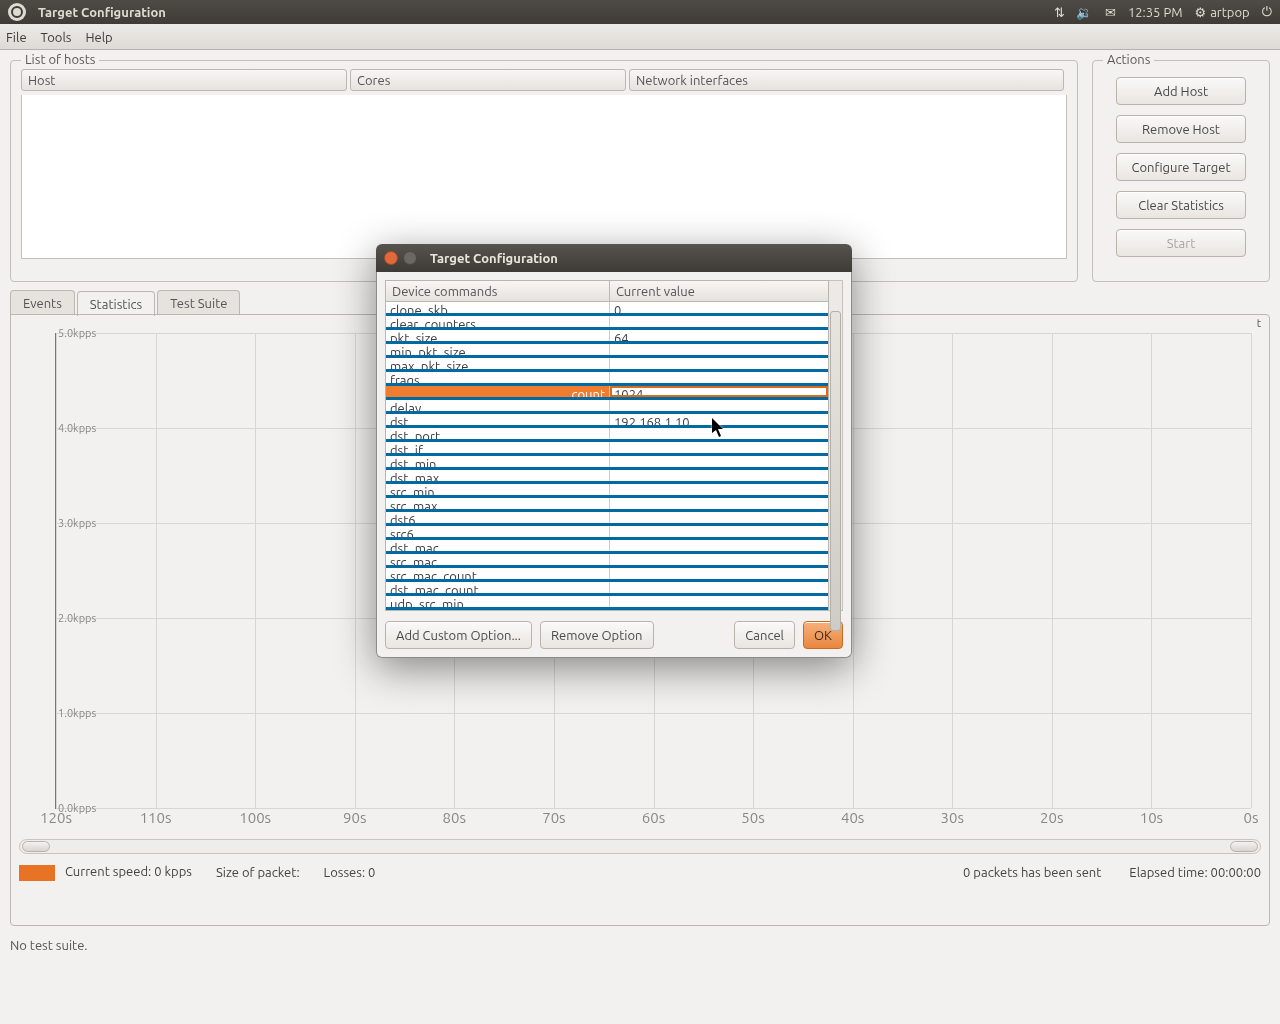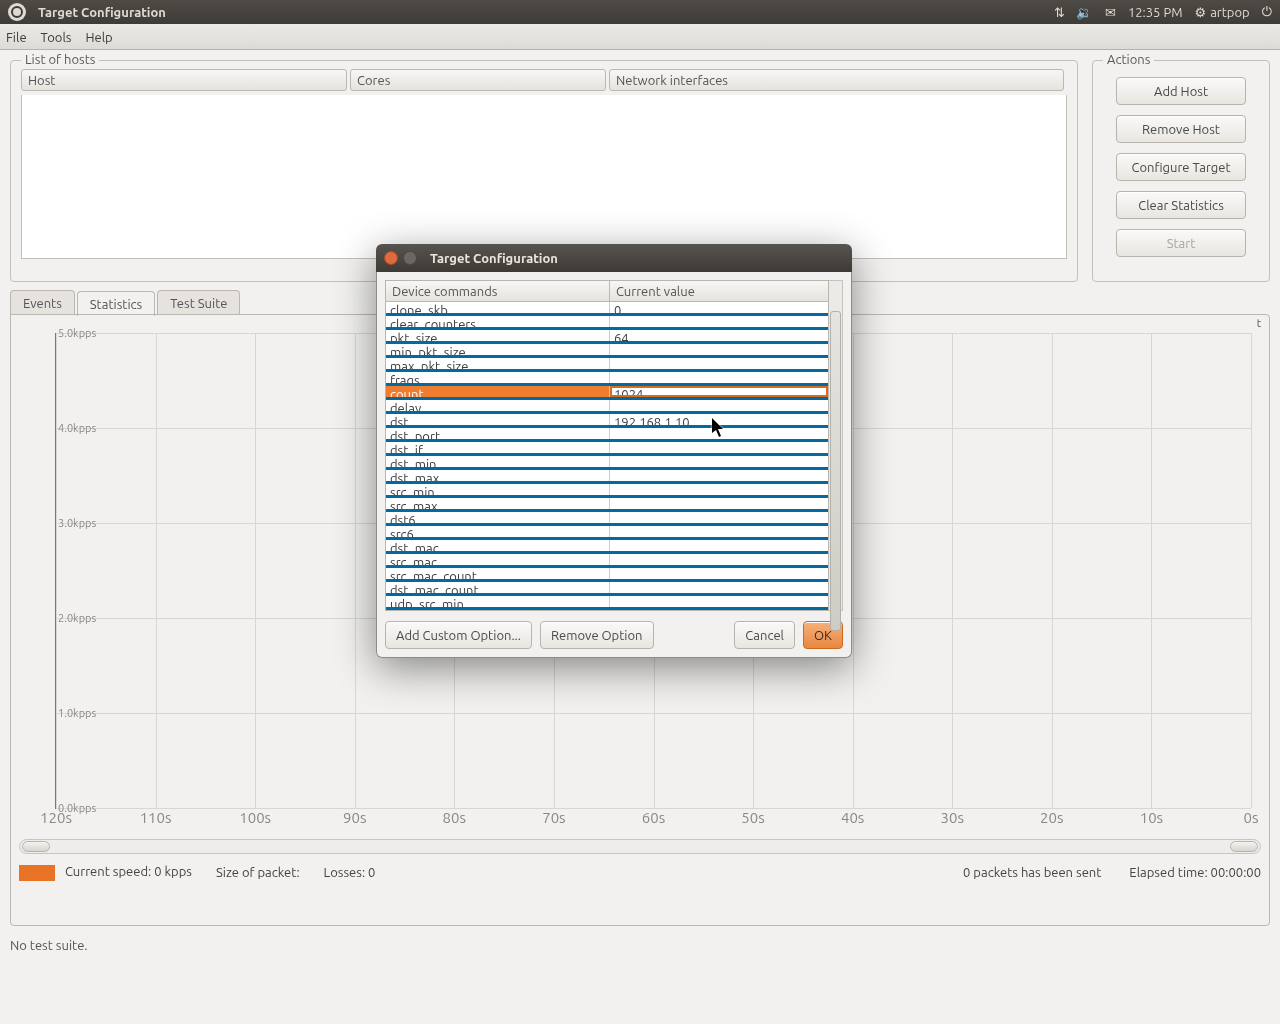--- a/index.html
+++ b/index.html
@@ -77,21 +77,21 @@
 .dlg-table-wrap{display:flex;}
 .dlg-table{flex:1;border:1px solid #b9b5af;background:#fff;font-size:13px;}
 .dlg-scroll{width:14px;background:#eceae6;border:1px solid #c6c2bc;border-left:none;position:relative;}
 .dlg-scroll .sthumb{position:absolute;left:1px;right:1px;top:30px;height:320px;background:linear-gradient(#e7e4df,#cfccc6);border:1px solid #b3afa9;border-radius:3px;}
 .dlg-headers{display:flex;}
 .dlg-headers .h{background:linear-gradient(#f8f6f3,#e6e3de);border-bottom:1px solid #bcb8b1;border-right:1px solid #bcb8b1;padding:3px 6px;color:#555;}
 .dlg-row{display:flex;border-bottom:3px solid #0369a1;height:14px;line-height:17px;}
 .dlg-row .c{padding:0 4px;border-right:1px solid #cfccc6;overflow:hidden;white-space:nowrap;}
 .dlg-row .c:first-child{width:224px;}
 .dlg-row .c:last-child{flex:1;border-right:none;}
-.dlg-row.selected .c:first-child{background:#f07c2f;color:#fff;}
+.dlg-row.selected .c:first-child{background:#f07c2f;color:#fff;text-align:right;}
 .dlg-row.selected .c:last-child{outline:2px solid #d96b1e;outline-offset:-2px;}
 .dlg-buttons{display:flex;gap:8px;margin-top:10px;align-items:center;}
 .dlg-buttons .spacer{flex:1;}
 
 
 .cursor{position:absolute;left:712px;top:418px;width:14px;height:20px;pointer-events:none;z-index:1000;}
 .cursor svg{filter:drop-shadow(0 0 1px #fff);}
 </style>
 </head>
 <body>
@@ -117,21 +117,21 @@
   <span>Help</span>
 </div>
 
 <div class="window-body">
   <div class="top-row">
 
     <div class="group hosts-group">
       <span class="group-title">List of hosts</span>
       <div class="col-headers">
         <div class="col-header" style="width:326px">Host</div>
-        <div class="col-header" style="width:256px">Cores</div>
+        <div class="col-header" style="width:276px">Cores</div>
         <div class="col-header" style="flex:1">Network interfaces</div>
       </div>
       <div class="hosts-body"></div>
     </div>
 
     <div class="group actions-group">
       <span class="group-title">Actions</span>
       <div style="height:8px"></div>
       <div class="btn">Add Host</div>
       <div class="btn">Remove Host</div>

